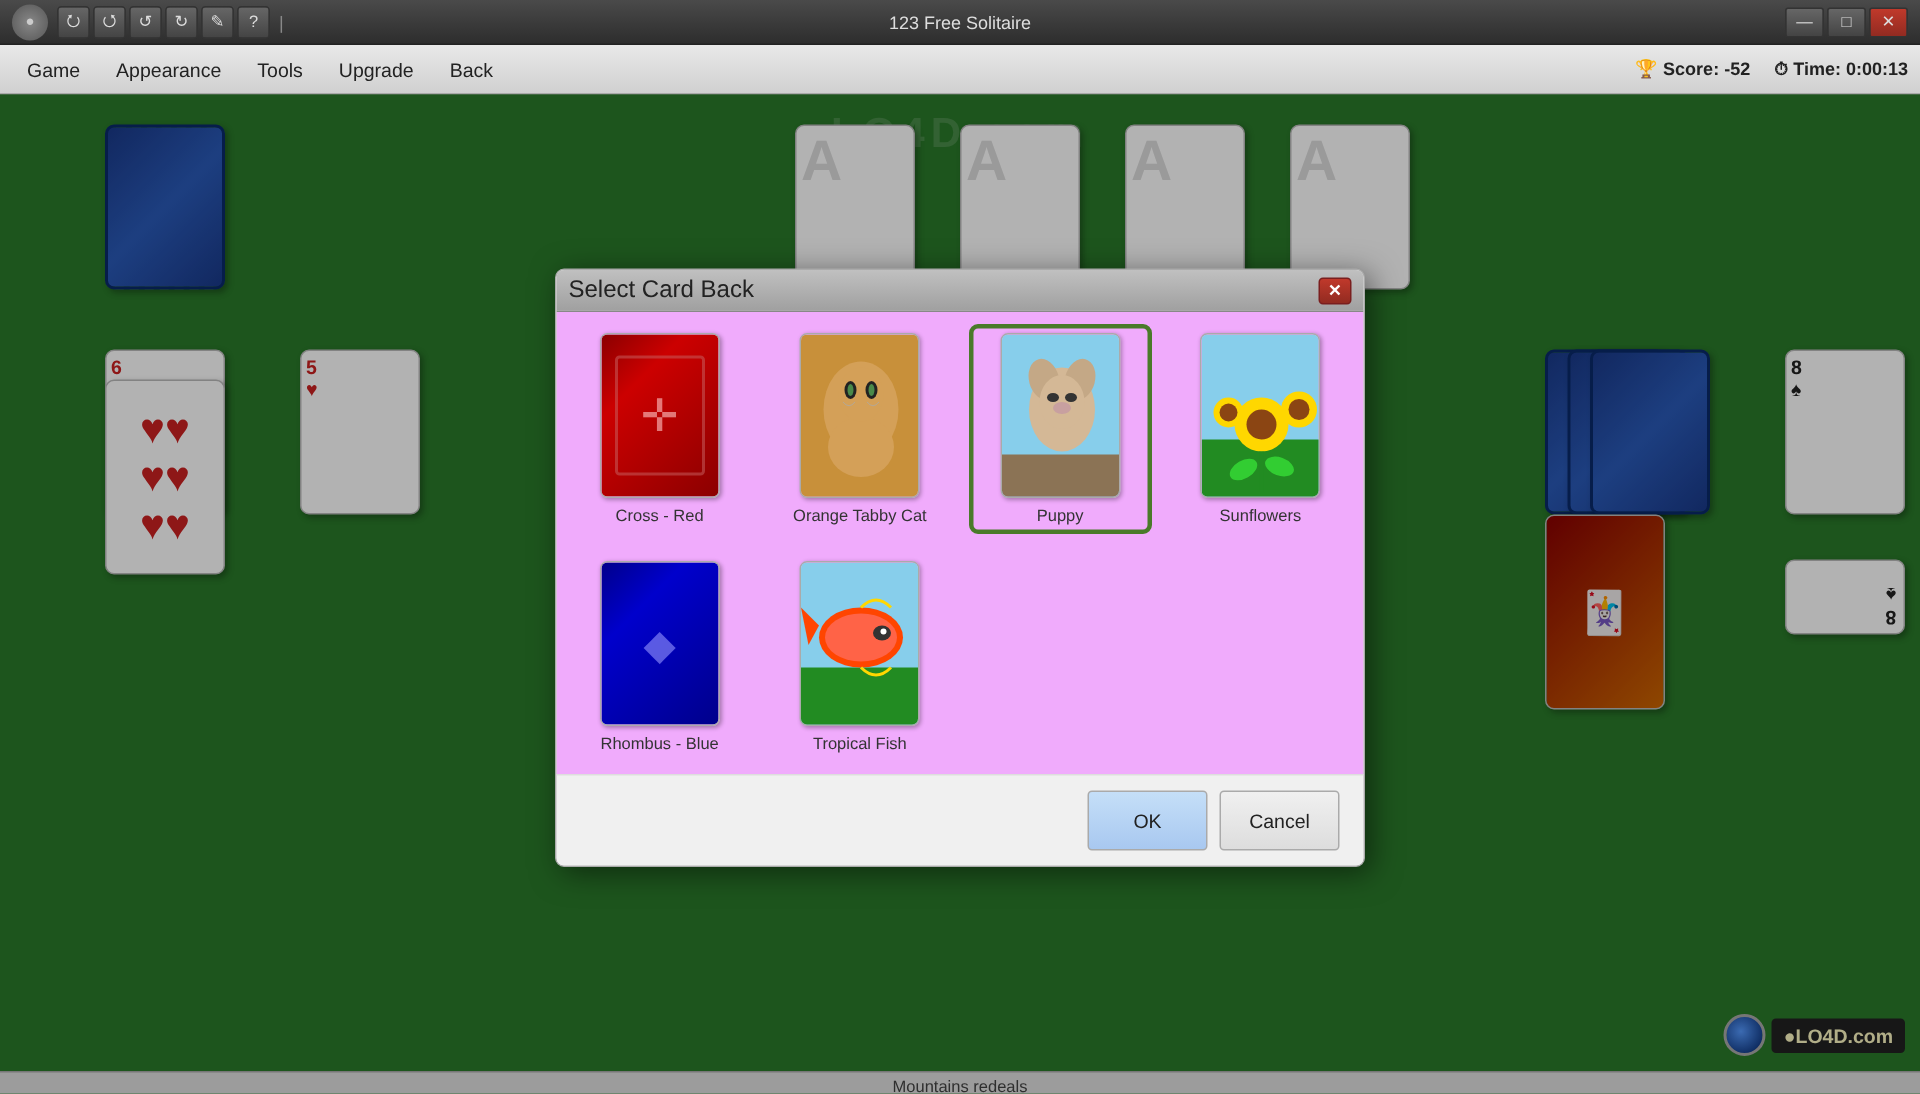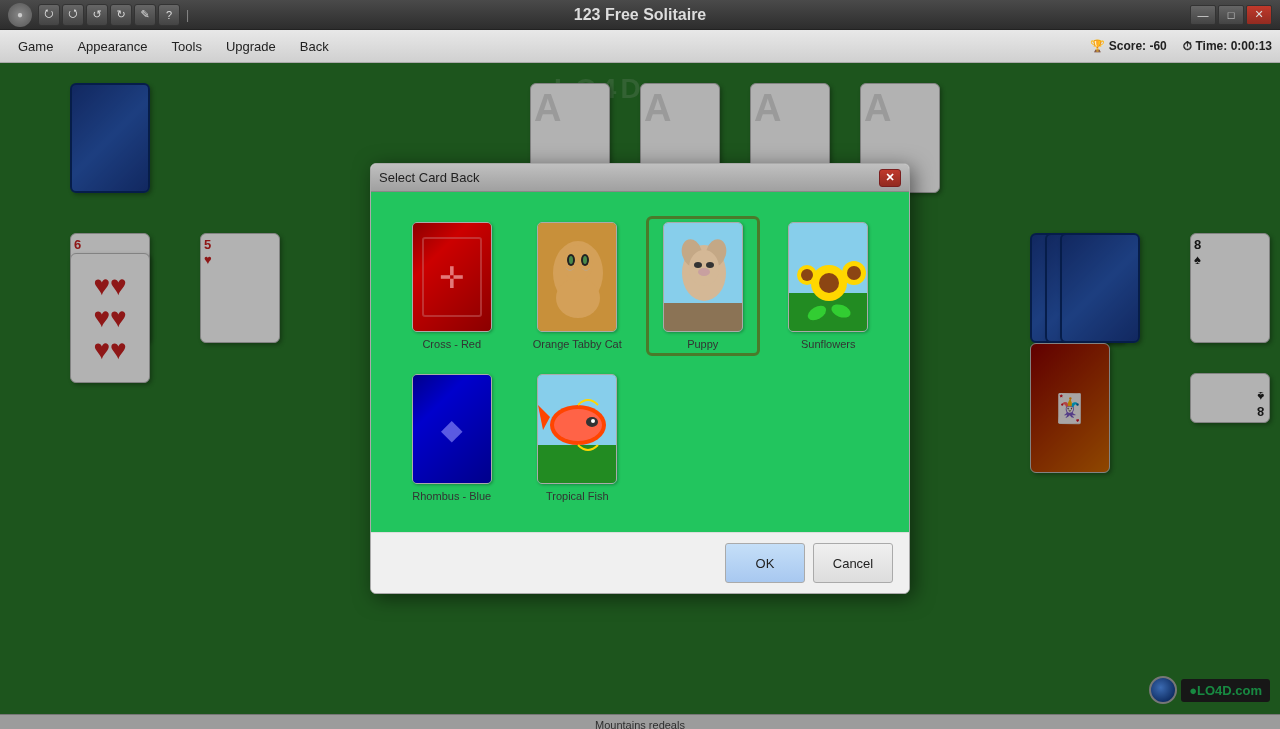--- a/index.html
+++ b/index.html
@@ -46,25 +46,24 @@
       background: linear-gradient(to bottom, #666, #444);
       border: 1px solid #333;
       border-radius: 3px;
       display: flex; align-items: center; justify-content: center;
       cursor: pointer;
       color: #ddd;
       font-size: 11px;
     }
     .title-text {
       color: #ddd;
-      font-size: 16px;
+      font-size: 12px;
       position: absolute;
       left: 50%;
       transform: translateX(-50%);
-      font-weight: bold;
     }
     .window-controls {
       display: flex;
       gap: 2px;
     }
     .win-btn {
       width: 26px;
       height: 20px;
       display: flex; align-items: center; justify-content: center;
       background: linear-gradient(to bottom, #666, #444);
@@ -166,40 +165,39 @@
       top: -20px;
     }
     .dialog-title-bar {
       height: 28px;
       background: linear-gradient(to bottom, #c0c0c0, #a0a0a0);
       display: flex; align-items: center; justify-content: space-between;
       padding: 0 8px;
       border-bottom: 1px solid #888;
     }
     .dialog-title {
-      font-size: 13px;
+      font-size: 16px;
       color: #222;
       font-weight: normal;
     }
     .dialog-close-btn {
       width: 22px;
       height: 18px;
       background: linear-gradient(to bottom, #c0392b, #922b21);
       border: 1px solid #7a1e1e;
       border-radius: 3px;
       display: flex; align-items: center; justify-content: center;
       color: white;
       font-size: 11px;
       cursor: pointer;
       font-weight: bold;
     }
 
     .dialog-content {
-      padding: 16px;
-      background: #22c55e;
+      background: #f0abfc;
     }
 
     .card-grid {
       display: grid;
       grid-template-columns: repeat(4, 1fr);
       gap: 12px;
       padding: 8px;
     }
 
     .card-option {
@@ -322,21 +320,21 @@
     .lo4d-watermark {
       position: absolute;
       bottom: 30px;
       right: 10px;
       display: flex;
       align-items: center;
       gap: 4px;
     }
     .lo4d-logo {
       background: #222;
-      color: #22c55e;
+      color: #fef9c3;
       padding: 4px 8px;
       font-size: 13px;
       font-weight: bold;
       border-radius: 3px;
     }
     .lo4d-globe {
       width: 28px;
       height: 28px;
       background: radial-gradient(circle at 40% 40%, #5599ff, #002266);
       border-radius: 50%;
@@ -367,21 +365,21 @@
   </div>
 </div>
 
 <div class="menu-bar">
   <div class="menu-item">Game</div>
   <div class="menu-item">Appearance</div>
   <div class="menu-item">Tools</div>
   <div class="menu-item">Upgrade</div>
   <div class="menu-item">Back</div>
   <div class="score-time">
-    <span>🏆 <span>Score:</span> <span>-60</span></span>
+    <span>🏆 <span>Score:</span> <span>-52</span></span>
     <span>⏱ <span>Time:</span> <span>0:00:13</span></span>
   </div>
 </div>
 
 <div class="game-area">
   <div class="watermark">LO4D.com</div>
 
   <div class="pile-placeholder" style="top:20px; left:70px;"></div>
 
   <div class="bg-card bg-card-back" style="top:20px; left:70px; width:80px; height:110px;"></div>

